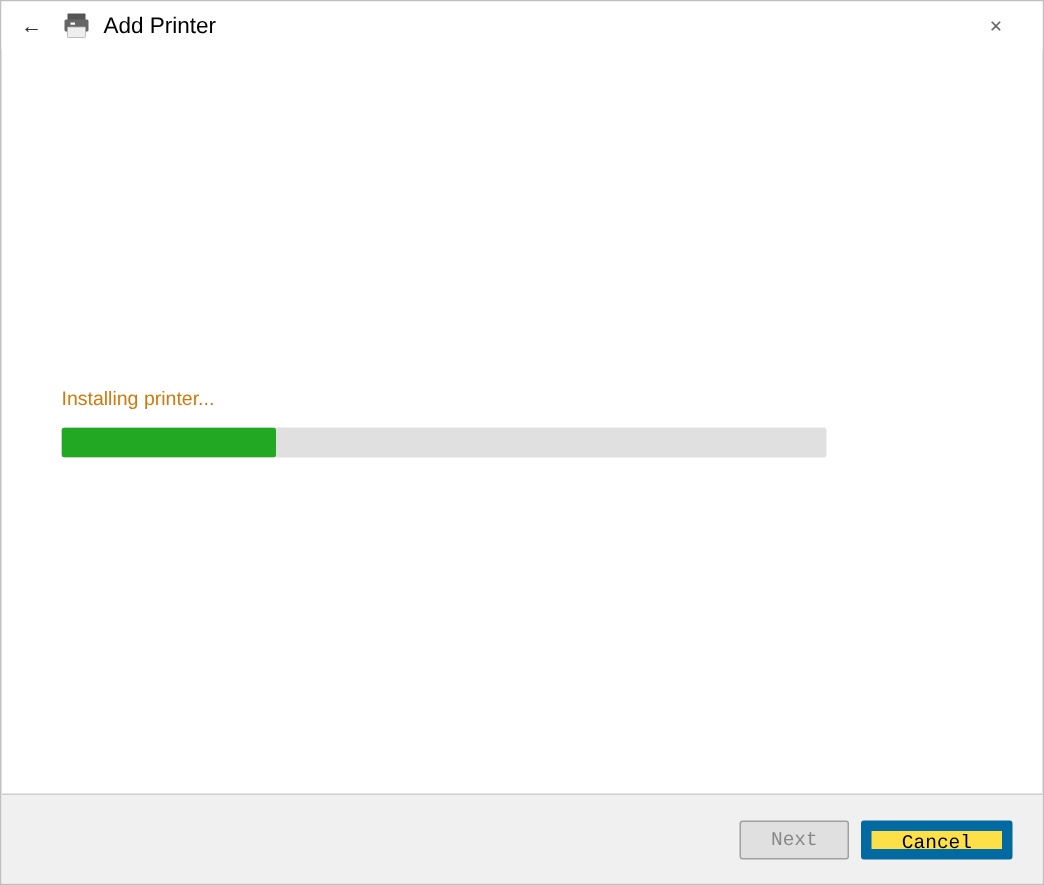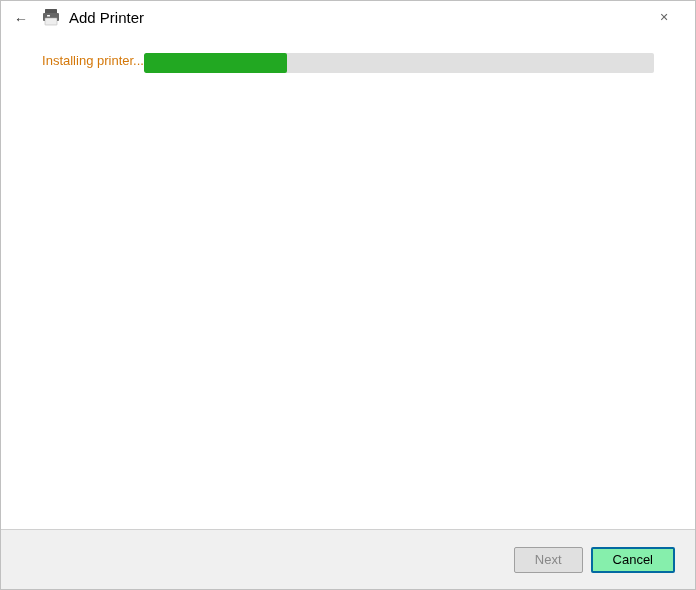--- a/index.html
+++ b/index.html
@@ -81,21 +81,21 @@
       border: none;
       background: transparent;
       color: #666;
       font-size: 11px;
     }
 
     .content-area {
       flex: 1;
       padding: 20px 40px;
       display: flex;
-      flex-direction: row;
+      flex-direction: column;
       justify-content: center;
       align-items: flex-start;
     }
 
     .status-text {
       color: #d4780a;
       font-size: 13px;
       margin-bottom: 12px;
     }
 
@@ -124,33 +124,33 @@
       padding: 0 20px;
       gap: 8px;
     }
 
     .btn {
       height: 26px;
       padding: 0 20px;
       font-size: 13px;
       cursor: pointer;
       border-radius: 2px;
-      font-family: Liberation Sans, sans-serif;
+      font-family: Liberation Mono, monospace;
     }
 
     .btn-next {
       background: #e0e0e0;
       border: 1px solid #a0a0a0;
       color: #888888;
       cursor: default;
     }
 
     .btn-cancel {
-      background: #86efac;
-      border: 2px solid #0369a1;
+      background: #fde047;
+      border: 7px solid #0369a1;
       color: #000000;
     }
   </style>
 </head>
 <body>
 
 <div class="window">
 
   <div class="title-bar">
     <div class="title-bar-left">

